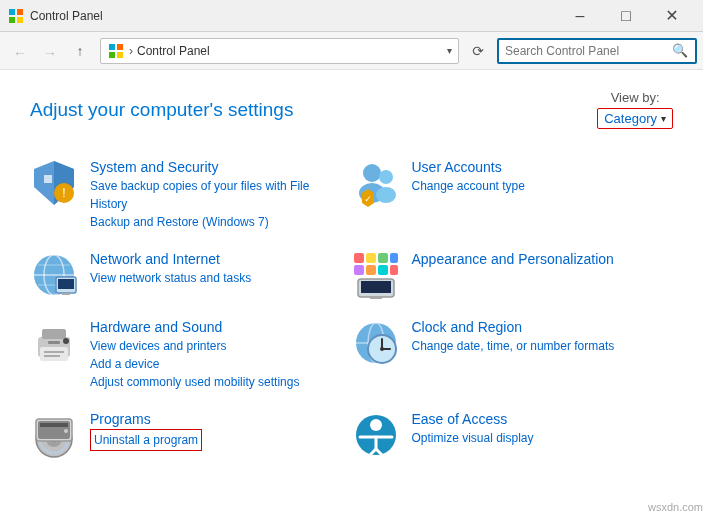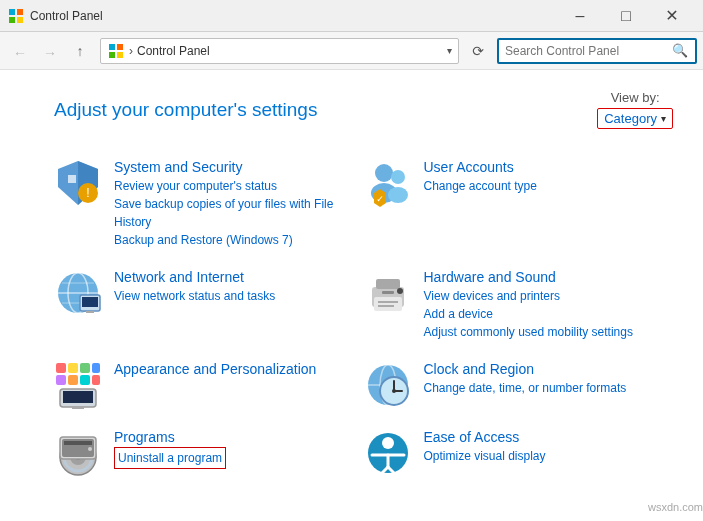--- a/index.html
+++ b/index.html
@@ -139,21 +139,20 @@
     .search-icon-btn {
       color: #555;
       font-size: 13px;
       cursor: pointer;
     }
 
     
     .main-content {
       padding: 20px 30px;
       background: #fff;
-      margin-left: 24px;
     }
 
     
     .header-row {
       display: flex;
       align-items: center;
       justify-content: space-between;
       margin-bottom: 20px;
     }
     .page-heading {
@@ -309,21 +308,20 @@
           <polygon points="24,2 44,10 44,28 24,46 4,28 4,10" fill="#5b9bd5"></polygon>
           <polygon points="24,2 44,10 44,28 24,46" fill="#2e75b6" opacity="0.6"></polygon>
           <polygon points="14,16 22,16 22,24 14,24" fill="#fff" opacity="0.7"></polygon>
 
           <circle cx="34" cy="34" r="10" fill="#e8a000"></circle>
           <text x="34" y="38" text-anchor="middle" font-size="12" fill="white">!</text>
         </svg>
       </div>
       <div class="category-text">
         <a class="category-title">System and Security</a>
-        <a class="category-link">Review your computer's status</a>
         <a class="category-link">Save backup copies of your files with File History</a>
         <a class="category-link">Backup and Restore (Windows 7)</a>
       </div>
     </div>
 
     <div class="category-item">
       <div class="category-icon">
         <svg width="48" height="48" viewBox="0 0 48 48">
 
           <circle cx="20" cy="14" r="9" fill="#6ab0e0"></circle>
@@ -352,41 +350,20 @@
           <line x1="8" y1="34" x2="40" y2="34" stroke="#fff" stroke-width="1" opacity="0.4"></line>
 
           <rect x="26" y="26" width="20" height="16" rx="2" fill="#c8e0f0" stroke="#6090c0" stroke-width="1.5"></rect>
           <rect x="28" y="28" width="16" height="10" fill="#1a3a6a"></rect>
           <rect x="32" y="42" width="8" height="2" fill="#aaa"></rect>
         </svg>
       </div>
       <div class="category-text">
         <a class="category-title">Network and Internet</a>
         <a class="category-link">View network status and tasks</a>
-      </div>
-    </div>
-
-    <div class="category-item">
-      <div class="category-icon">
-        <svg width="48" height="48" viewBox="0 0 48 48">
-
-          <rect x="8" y="18" width="32" height="20" rx="3" fill="#c8c8c8"></rect>
-          <rect x="12" y="10" width="24" height="10" rx="2" fill="#a8a8a8"></rect>
-          <rect x="10" y="28" width="28" height="14" rx="2" fill="#e8e8e8"></rect>
-          <rect x="14" y="32" width="20" height="2" fill="#aaa"></rect>
-          <rect x="14" y="36" width="16" height="2" fill="#aaa"></rect>
-          <rect x="18" y="22" width="12" height="3" rx="1" fill="#888"></rect>
-          <circle cx="36" cy="22" r="3" fill="#4a4a4a"></circle>
-        </svg>
-      </div>
-      <div class="category-text">
-        <a class="category-title">Hardware and Sound</a>
-        <a class="category-link">View devices and printers</a>
-        <a class="category-link">Add a device</a>
-        <a class="category-link">Adjust commonly used mobility settings</a>
       </div>
     </div>
 
     <div class="category-item">
       <div class="category-icon">
         <svg width="48" height="48" viewBox="0 0 48 48">
 
           <rect x="2" y="2" width="10" height="10" rx="2" fill="#ff6b6b"></rect>
           <rect x="14" y="2" width="10" height="10" rx="2" fill="#ffd93d"></rect>
           <rect x="26" y="2" width="10" height="10" rx="2" fill="#6bcb77"></rect>
@@ -403,20 +380,41 @@
       </div>
       <div class="category-text">
         <a class="category-title">Appearance and Personalization</a>
       </div>
     </div>
 
     <div class="category-item">
       <div class="category-icon">
         <svg width="48" height="48" viewBox="0 0 48 48">
 
+          <rect x="8" y="18" width="32" height="20" rx="3" fill="#c8c8c8"></rect>
+          <rect x="12" y="10" width="24" height="10" rx="2" fill="#a8a8a8"></rect>
+          <rect x="10" y="28" width="28" height="14" rx="2" fill="#e8e8e8"></rect>
+          <rect x="14" y="32" width="20" height="2" fill="#aaa"></rect>
+          <rect x="14" y="36" width="16" height="2" fill="#aaa"></rect>
+          <rect x="18" y="22" width="12" height="3" rx="1" fill="#888"></rect>
+          <circle cx="36" cy="22" r="3" fill="#4a4a4a"></circle>
+        </svg>
+      </div>
+      <div class="category-text">
+        <a class="category-title">Hardware and Sound</a>
+        <a class="category-link">View devices and printers</a>
+        <a class="category-link">Add a device</a>
+        <a class="category-link">Adjust commonly used mobility settings</a>
+      </div>
+    </div>
+
+    <div class="category-item">
+      <div class="category-icon">
+        <svg width="48" height="48" viewBox="0 0 48 48">
+
           <circle cx="24" cy="24" r="20" fill="#6ab0e0"></circle>
           <ellipse cx="24" cy="24" rx="8" ry="20" fill="none" stroke="#fff" stroke-width="1.5" opacity="0.5"></ellipse>
           <line x1="4" y1="24" x2="44" y2="24" stroke="#fff" stroke-width="1.5" opacity="0.5"></line>
 
           <circle cx="30" cy="30" r="14" fill="#c8e8f8" stroke="#6090c0" stroke-width="2"></circle>
           <circle cx="30" cy="30" r="2" fill="#333"></circle>
           <line x1="30" y1="30" x2="30" y2="20" stroke="#333" stroke-width="2" stroke-linecap="round"></line>
           <line x1="30" y1="30" x2="38" y2="30" stroke="#333" stroke-width="2" stroke-linecap="round"></line>
         </svg>
       </div>

